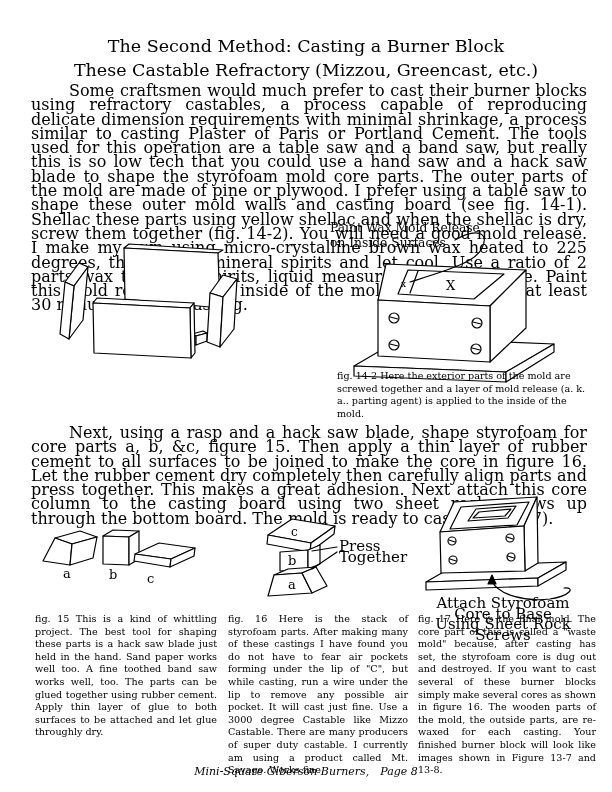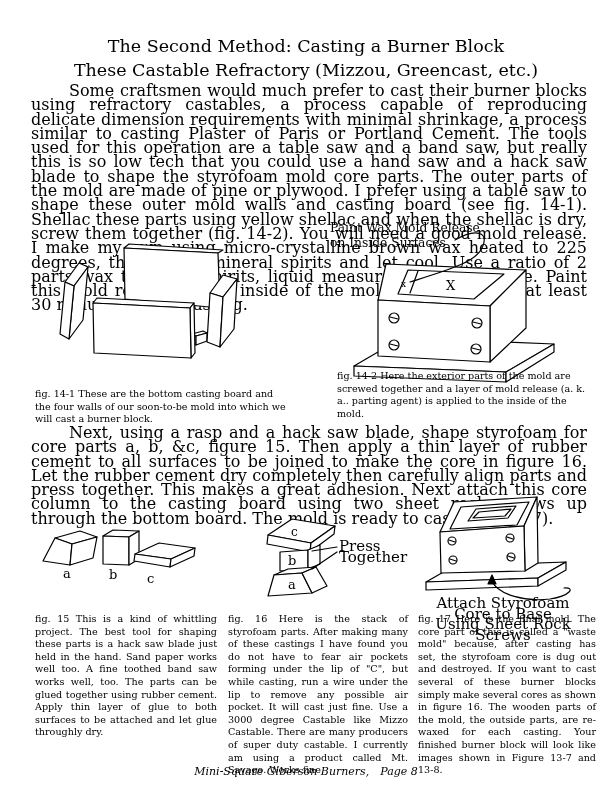--- a/index.html
+++ b/index.html
@@ -93,21 +93,20 @@
       <circle cx="137" cy="103" r="5"></circle>
         <line x1="133" y1="102" x2="141" y2="104"></line>
       <circle cx="54" cy="125" r="5"></circle>
         <line x1="50" y1="124" x2="58" y2="126"></line>
       <circle cx="136" cy="129" r="5"></circle>
         <line x1="132" y1="128" x2="140" y2="130"></line>
     </g>
     <path class="noline" d="M 115,20 C 136,8 150,12 142,28 C 136,42 108,50 70,62"></path>
   </svg>
 
-  <div class="caption" style="left:35px; top:388px; width:255px;">fig. 14-1  These are the bottom casting board and the four walls of our soon-to-be mold into which we will cast a burner block.</div>
   <div class="caption" style="left:337px; top:370px; width:250px;">fig. 14-2  Here the exterior parts of the mold are screwed together and a layer of mold release (a. k. a.. parting agent) is applied to the inside of the mold.</div>
 
   <div class="para" style="top:426px;">Next, using a rasp and a hack saw blade, shape styrofoam for core parts a, b, &amp;c, figure 15. Then apply a thin layer of rubber cement to all surfaces to be joined to make the core in figure 16. Let the rubber cement dry completely then carefully align parts and press together. This makes a great adhesion. Next attach this core column to the casting board using two sheet rock screws up through the bottom board. The mold is ready to cast (figure 17).</div>
 
   <svg class="fig" style="left:35px; top:528px;" width="200" height="62" viewBox="0 0 200 62">
     <g>
       <polygon points="20,10 45,3 62,9 37,16"></polygon>
       <polygon points="20,10 37,16 35,37 8,33"></polygon>
       <polygon points="37,16 62,9 58,30 35,37"></polygon>
     </g>

